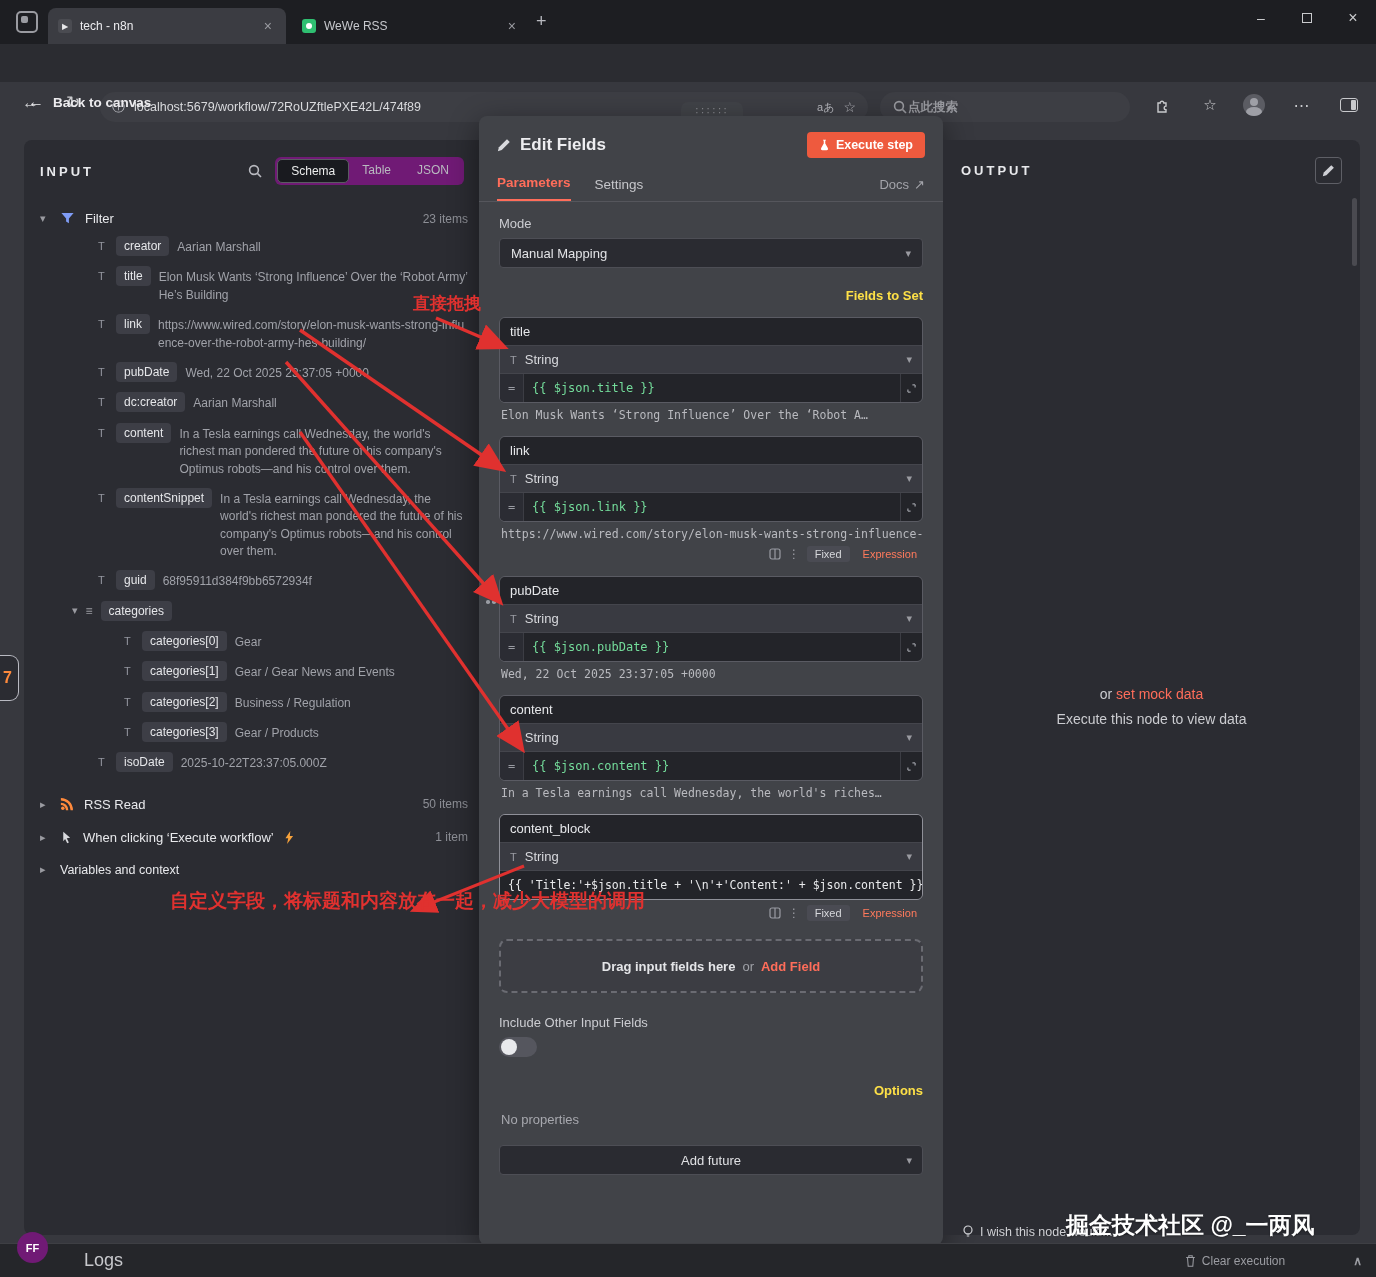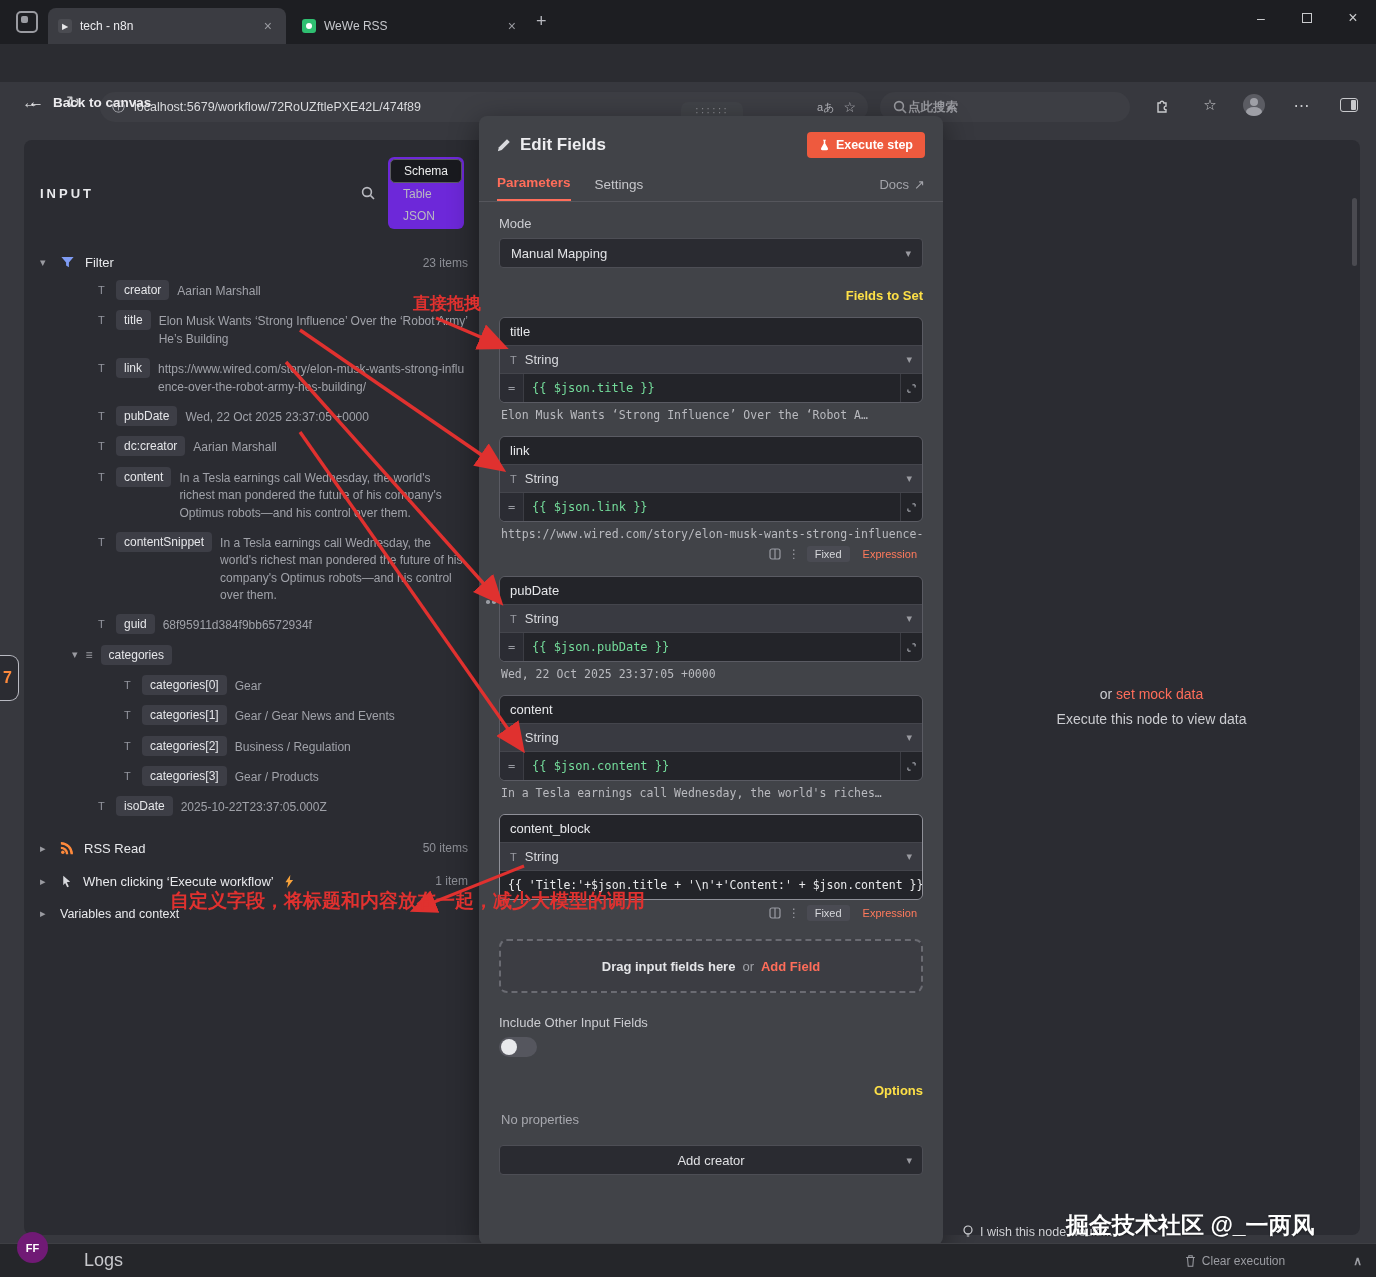--- a/index.html
+++ b/index.html
@@ -42,21 +42,21 @@
   .backrow{position:absolute;left:28px;top:93px;display:flex;align-items:center;gap:9px;color:#ecebee;font-size:13.5px;font-weight:bold;}
   .backrow .arrow{font-size:16px;font-weight:normal;}
   .sidebadge{position:absolute;left:-3px;top:655px;width:22px;height:46px;background:#2b2c32;border:1px solid #b9bac2;border-left:none;border-radius:0 9px 9px 0;display:flex;align-items:center;justify-content:center;color:#ff8a3c;font-size:16px;font-weight:bold;}
 
   
   .panel{position:absolute;top:140px;height:1095px;background:#2b2c32;}
   .input-panel{left:24px;width:456px;border-radius:8px 0 0 8px;overflow:hidden;}
   .output-panel{left:943px;width:417px;border-radius:0 8px 8px 0;}
   .phead{display:flex;align-items:center;padding:17px 16px 10px;gap:12px;}
   .ptitle{color:#e8e9ec;font-size:13px;font-weight:bold;letter-spacing:3px;}
-  .seg{display:flex;background:#6d28d9;border-radius:6px;padding:2px;flex-direction:column;}
+  .seg{display:flex;background:#701a75;border-radius:6px;padding:2px;}
   .seg .sitem{padding:4px 13px;font-size:12px;color:#b9bac0;border-radius:5px;}
   .seg .sitem.active{background:#191a1f;color:#eceded;border:1px solid #5a5b62;}
   .mag{width:16px;height:16px;}
 
   
   .tree{padding:10px 12px 0 16px;display:flex;flex-direction:column;gap:10px;font-size:12px;}
   .shead{display:flex;align-items:center;gap:10px;color:#e8e9ec;font-size:13px;margin-top:6px;}
   .shead .chev{color:#9a9ba1;font-size:11px;width:10px;}
   .shead .scount{margin-left:auto;color:#8d8f96;font-size:12px;}
   .srow{display:flex;align-items:flex-start;gap:8px;margin-left:58px;}
@@ -487,27 +487,35 @@
 
       <div class="lbl include-lbl">Include Other Input Fields</div>
       <div class="switch">
           <span class="knob"></span>
         </div>
 
       <div class="lbl bold options-lbl">Options</div>
       <div class="noprops">No properties</div>
 
       <div class="add-option">
-        <span>Add creator</span>
+        <span>Add future</span>
         <span class="chevd">▾</span>
       </div>
     </div>
   </div>
 
   <div class="panel output-panel">
+    <div class="out-head">
+      <span class="ptitle">OUTPUT</span>
+      <span class="pencil-btn">
+        <svg width="13" height="13" viewBox="0 0 16 16">
+            <path d="M1 15l1.2-4.4L11.4 1.4l3.2 3.2L5.4 13.8z" fill="#cfd0d5"></path>
+          </svg>
+      </span>
+    </div>
     <div class="out-msg">
       <div>
         <span>or</span>
         <span class="mock">set mock data</span>
       </div>
       <div>Execute this node to view data</div>
     </div>
     <span class="scrollbar"></span>
   </div>
 

